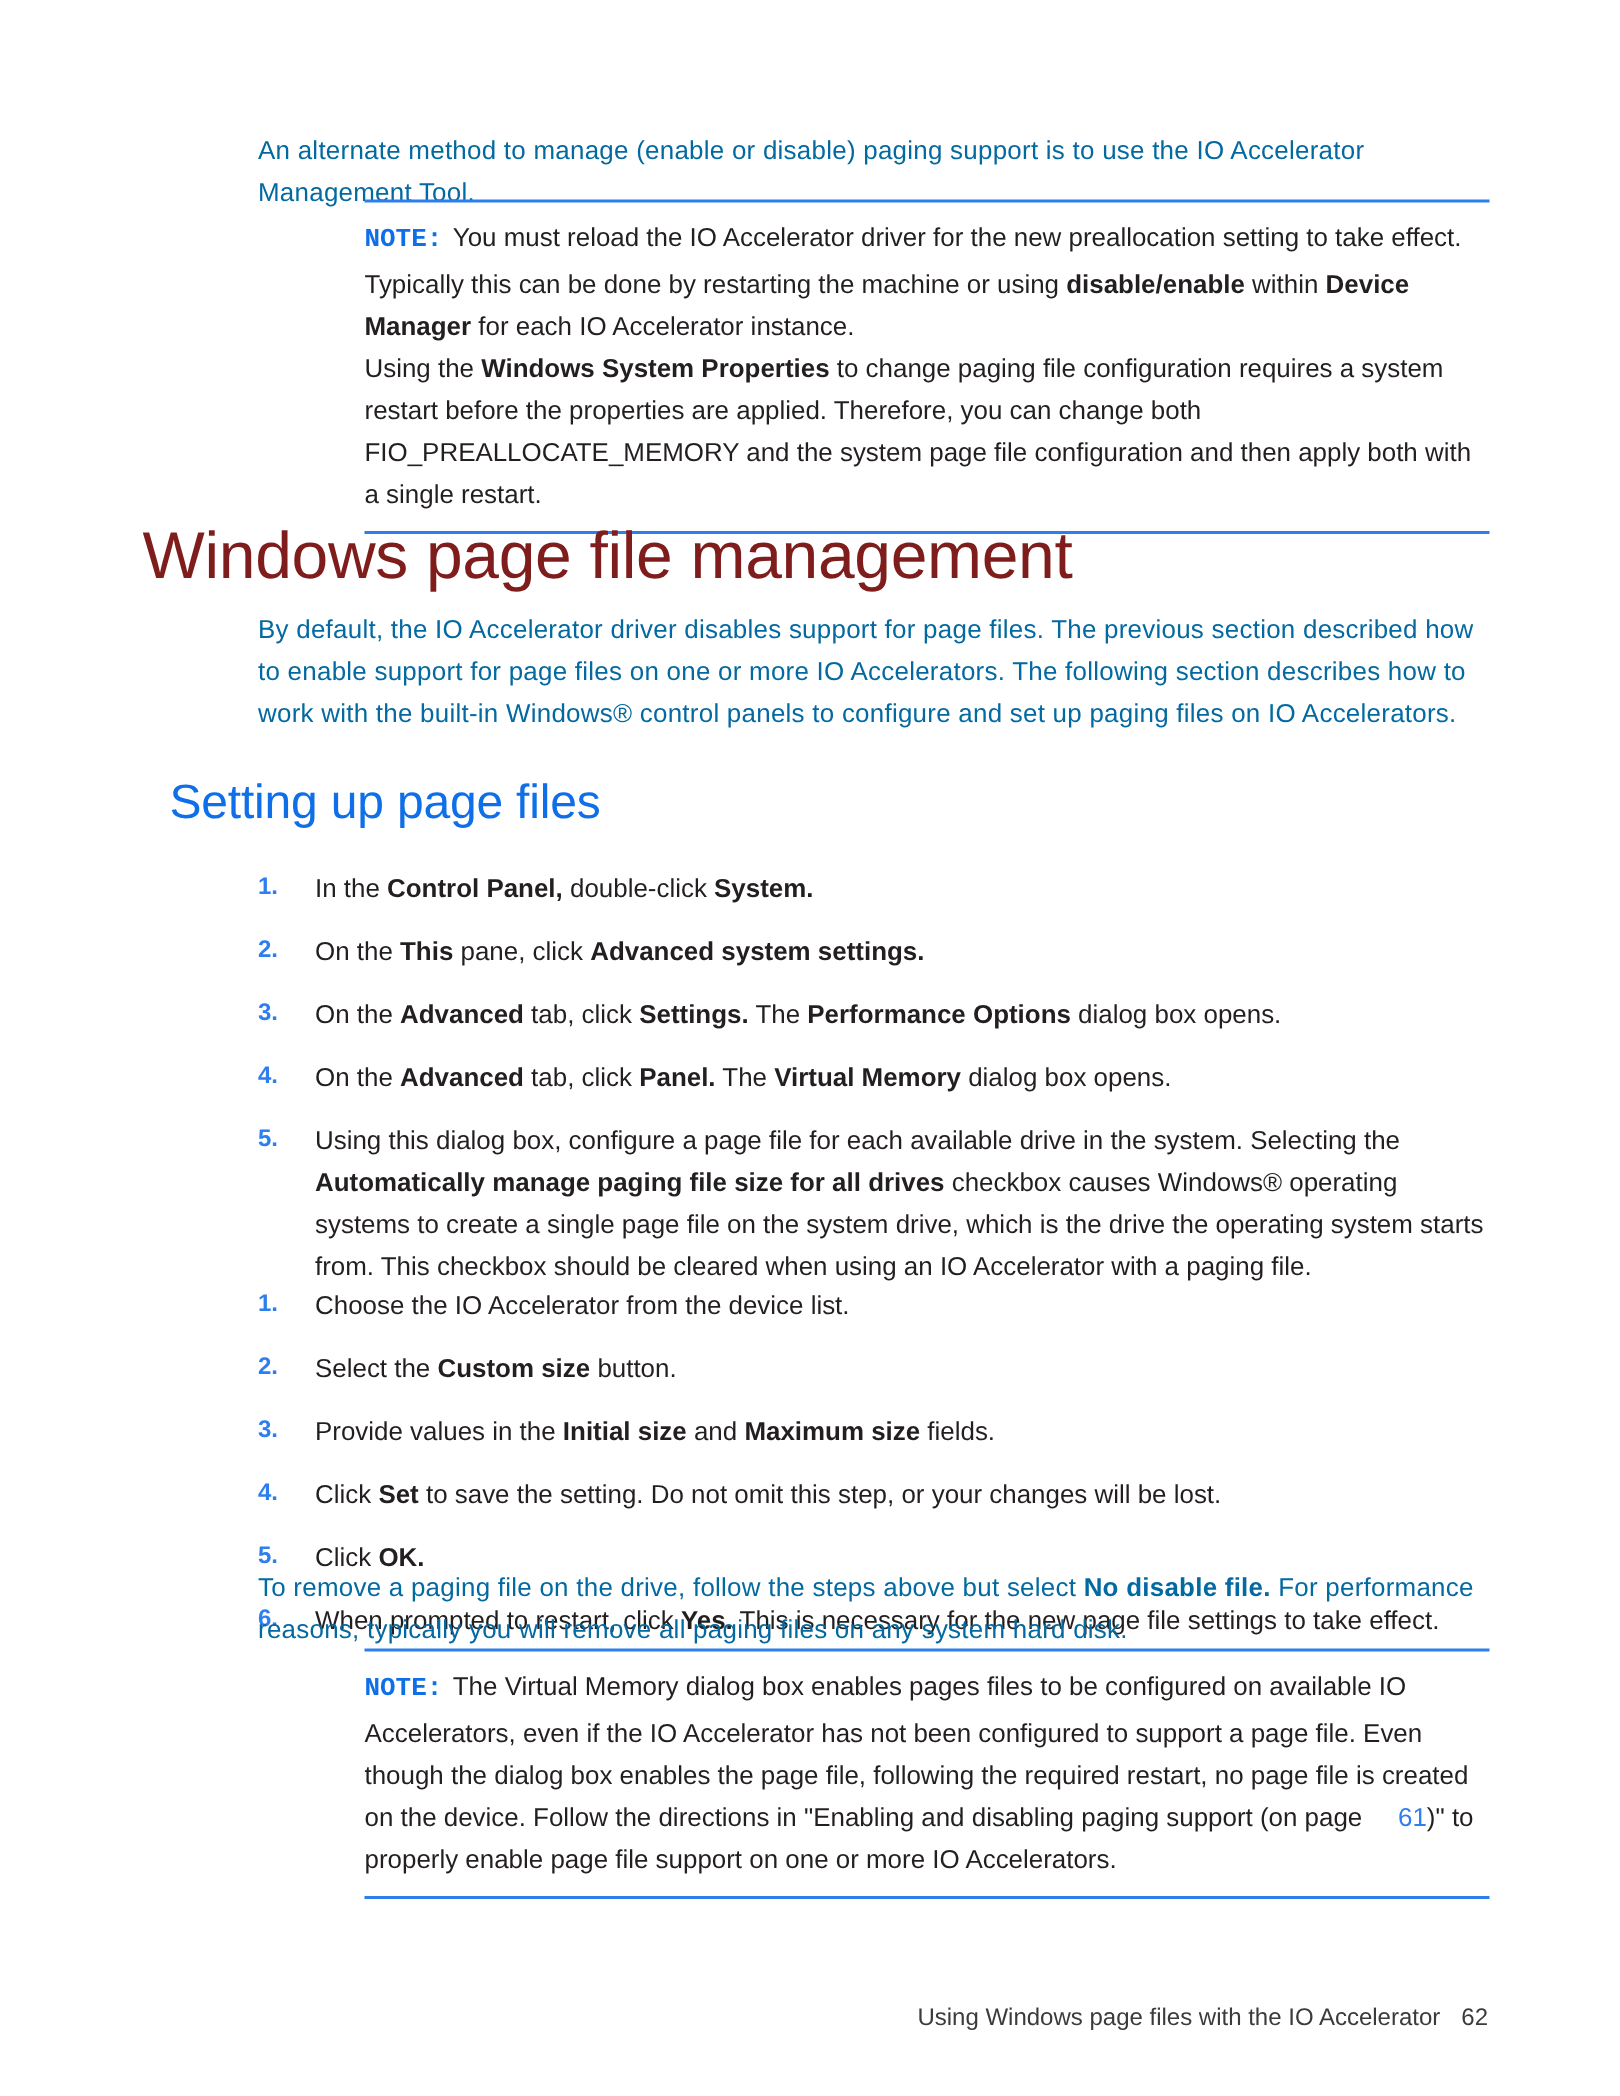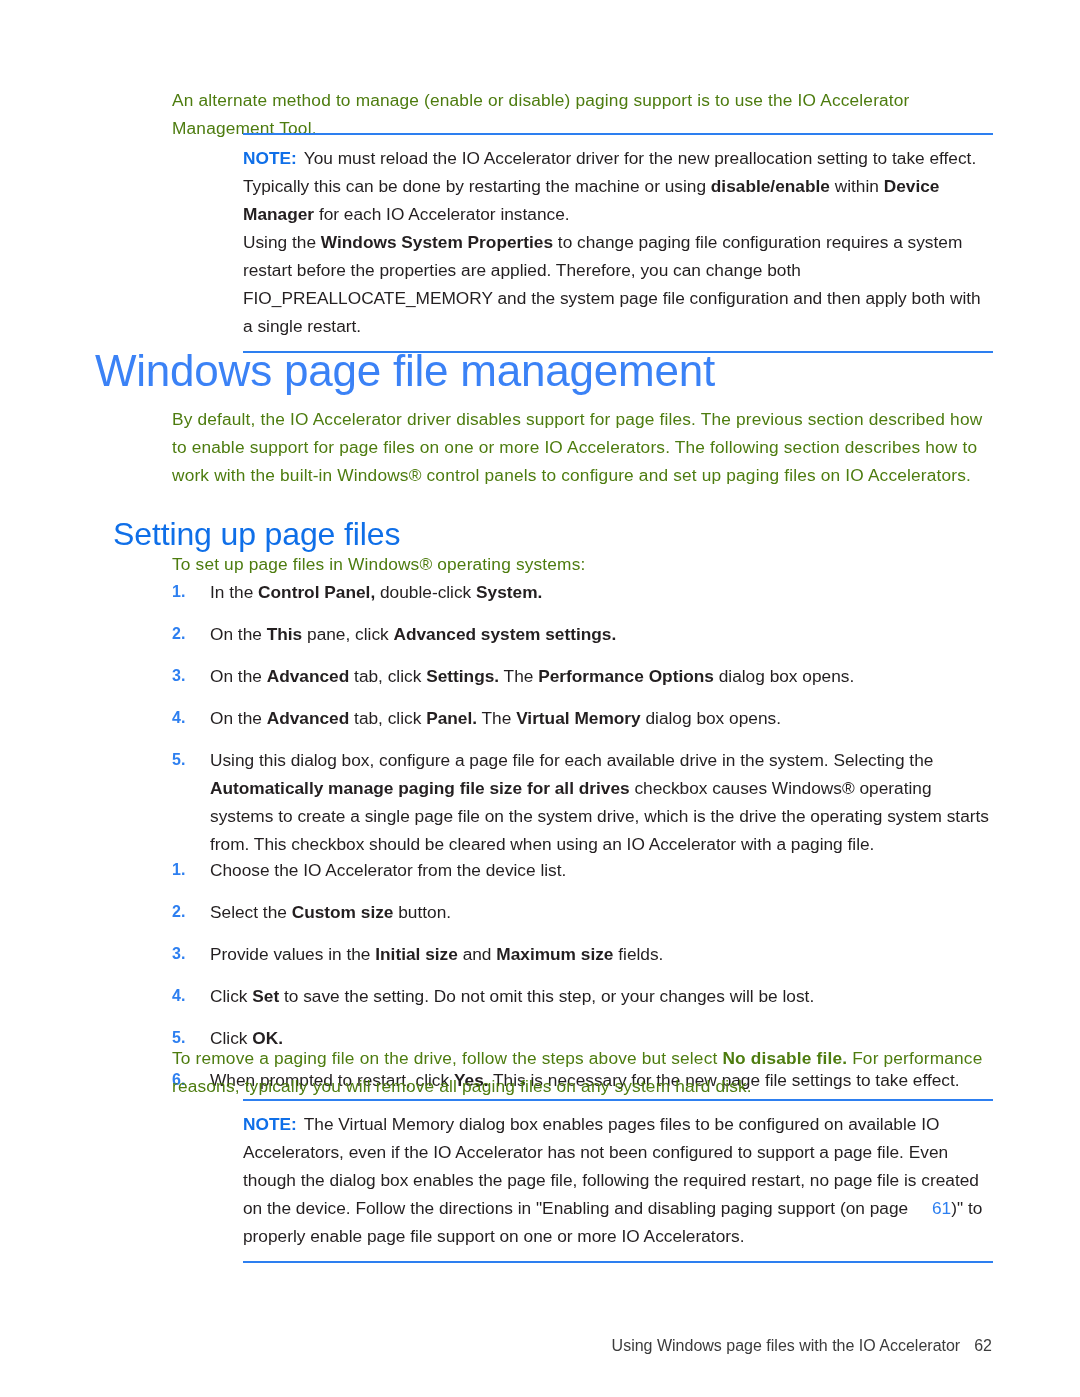--- a/index.html
+++ b/index.html
@@ -23,35 +23,35 @@
   }
 
   
   .body-col {
     position: absolute;
     left: 172px;
     width: 820px;
     font-size: 17.3px;
     line-height: 1.62;
     letter-spacing: 0.01em;
-    color: #4d7c0f;
+    color: #0369a1;
   }
   .body-col p { margin: 0 0 0 0; }
 
   b, strong, .b { font-weight: bold; }
 
   
   h1.heading1 {
     position: absolute;
     left: 95px;
     margin: 0;
     font-weight: normal;
     font-size: 44px;
     line-height: 1.05;
-    color: #3b82f6;
+    color: #7f1d1d;
     letter-spacing: -0.005em;
   }
   h2.heading2 {
     position: absolute;
     left: 95px;
     margin: 18px;
     font-weight: normal;
     font-size: 32px;
     line-height: 1.05;
     color: #0f6fe8;
@@ -70,20 +70,21 @@
   }
   .note-box .note-body {
     font-size: 17.3px;
     line-height: 1.62;
     color: #231f20;
   }
   .note-label {
     font-weight: bold;
     color: #0f6fe8;
     margin-right: 7px;
+    font-family: Liberation Mono, monospace;
   }
   .note-box p { margin: 0; }
 
   
   .olist {
     position: absolute;
     left: 172px;
     width: 820px;
     font-size: 17.3px;
     line-height: 1.62;
@@ -140,23 +141,20 @@
   </div>
 
   <h1 class="heading1" style="top:348px;">Windows page file management</h1>
 
   <div class="body-col" style="top:405px;">
     <p>By default, the IO Accelerator driver disables support for page files. The previous section described how to enable support for page files on one or more IO Accelerators. The following section describes how to work with the built-in Windows® control panels to configure and set up paging files on IO Accelerators.</p>
   </div>
 
   <h2 class="heading2" style="top:500px;">Setting up page files</h2>
 
-  <div class="body-col" style="top:550px;">
-    <p>To set up page files in Windows® operating systems:</p>
-  </div>
 
   <div class="olist" style="top:578px;">
       <div class="li">
         <div class="num">1.</div>
         <div class="txt"><span>In the </span><span class="b">Control Panel,</span><span> double-click </span><span class="b">System.</span></div>
       </div>
       <div class="li">
         <div class="num">2.</div>
         <div class="txt"><span>On the </span><span class="b">This</span><span> pane, click </span><span class="b">Advanced system settings.</span></div>
       </div>

